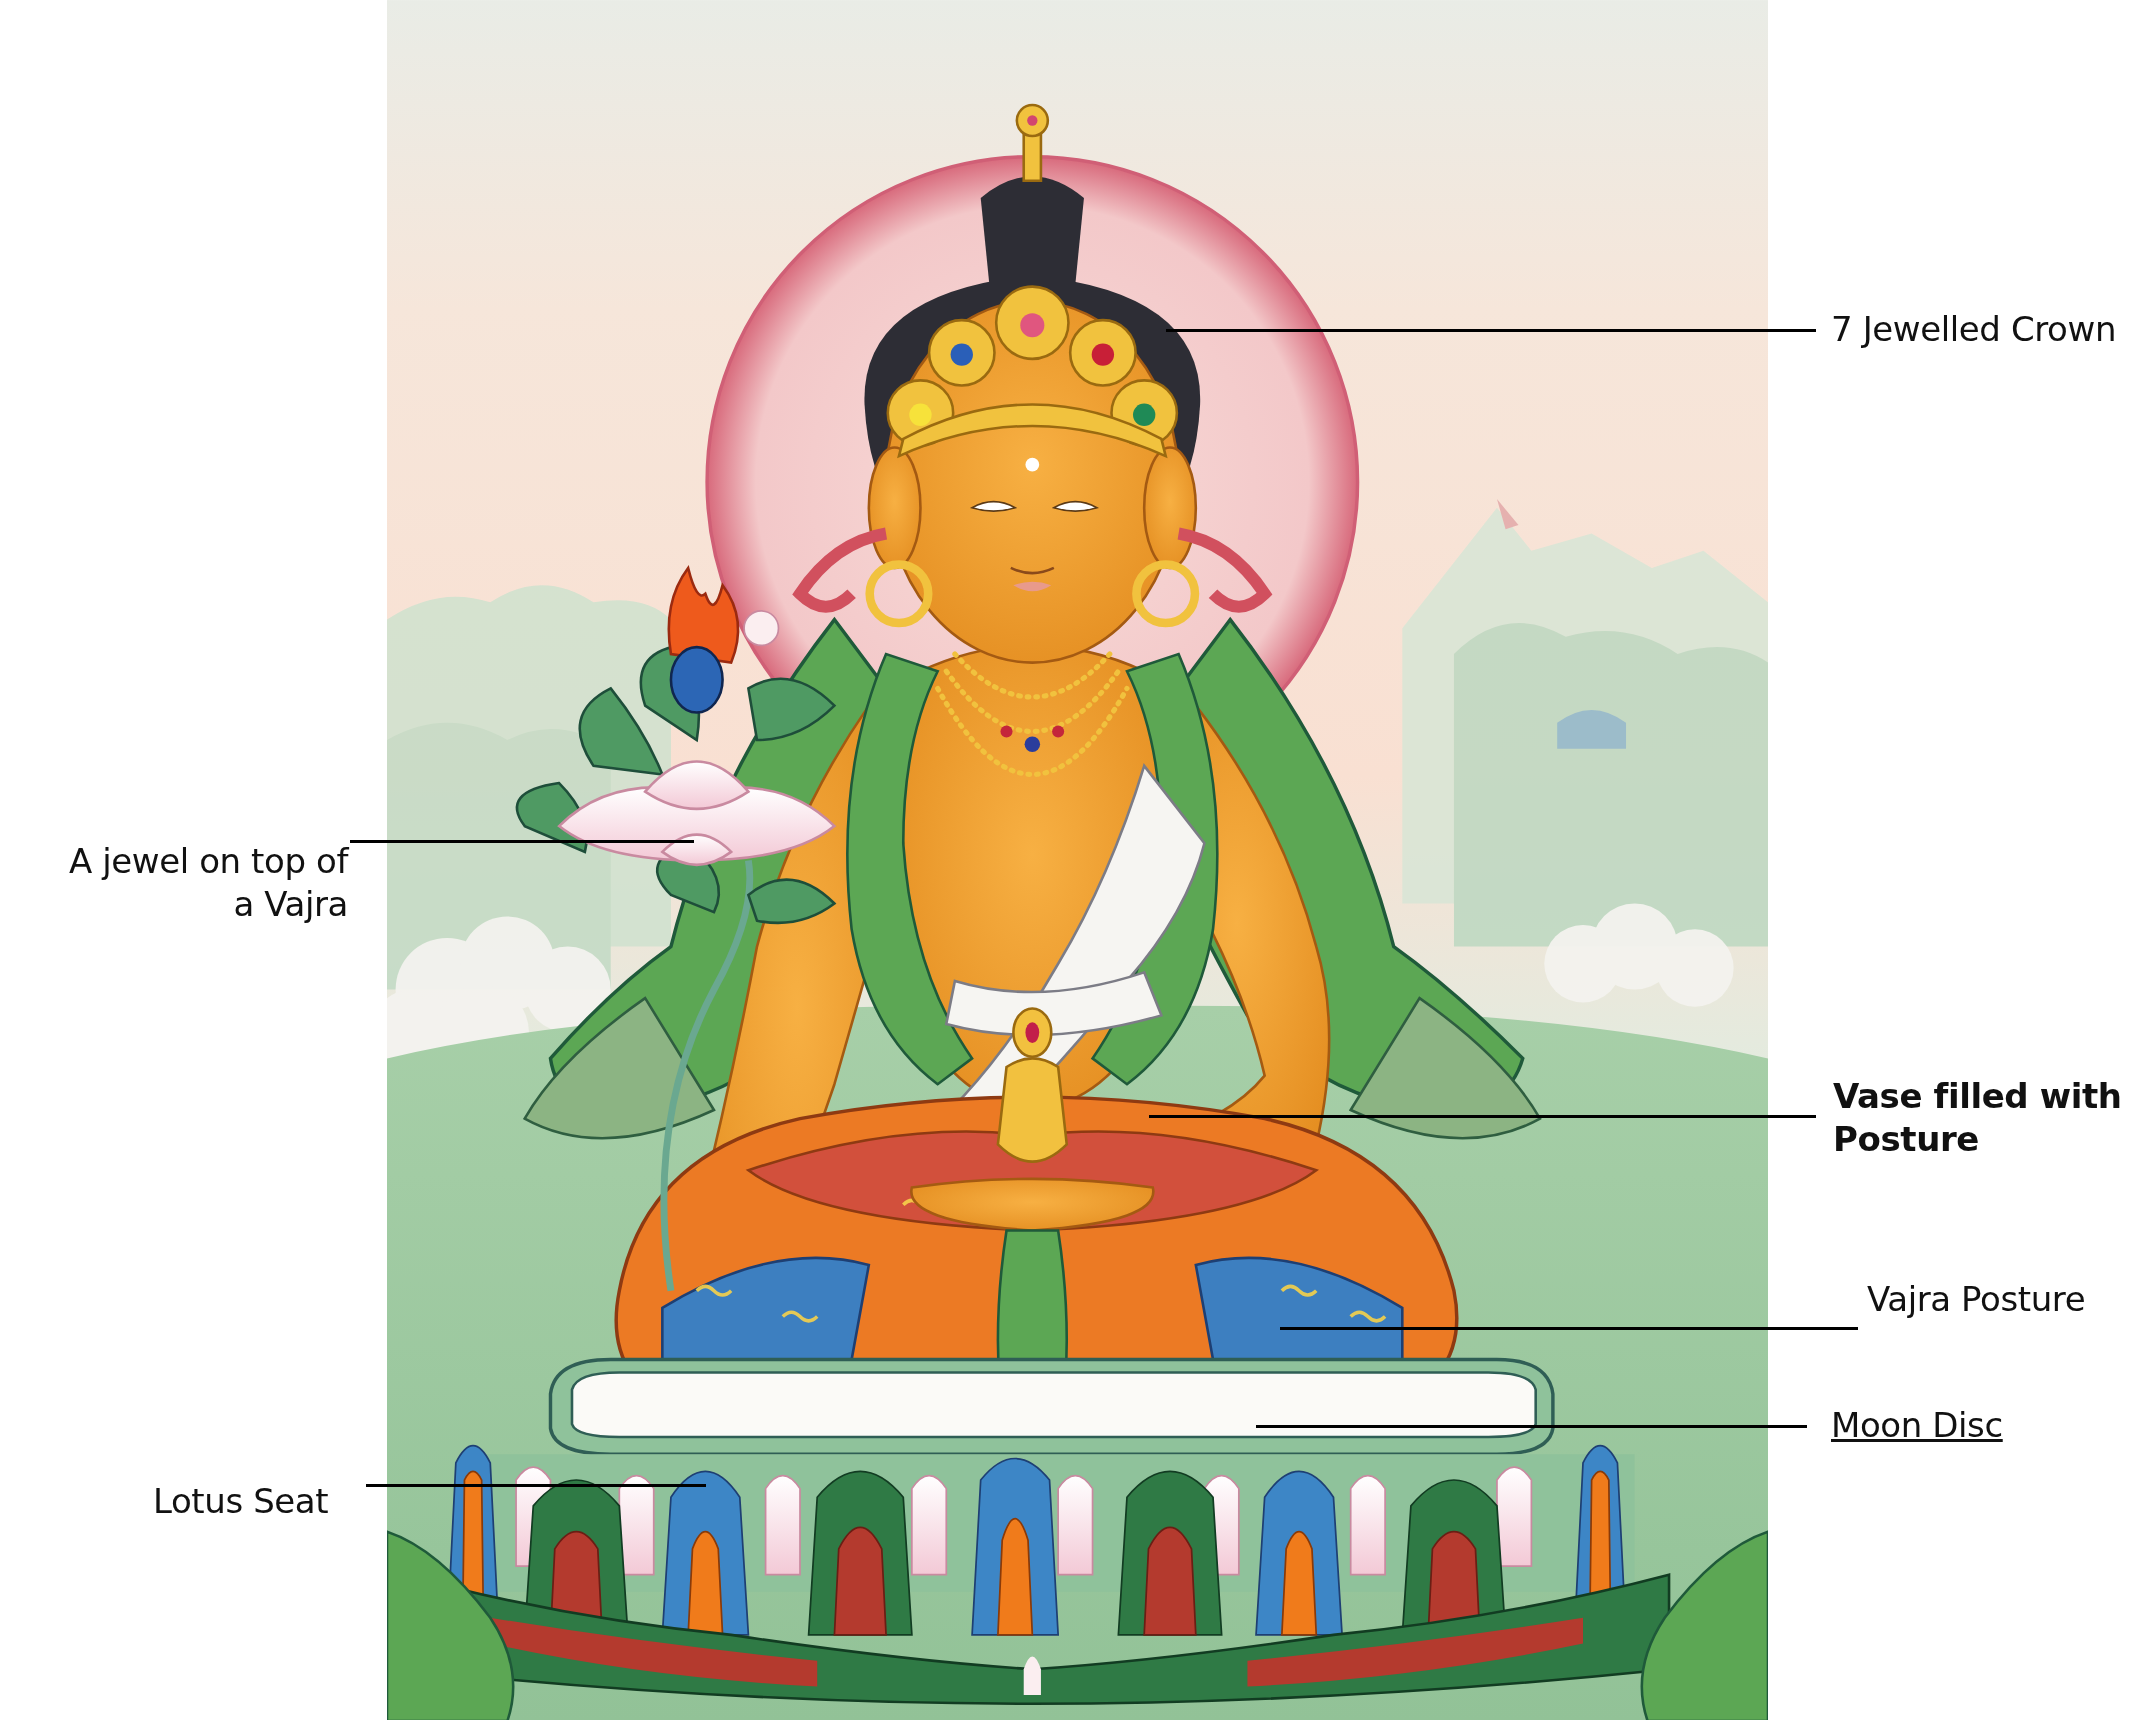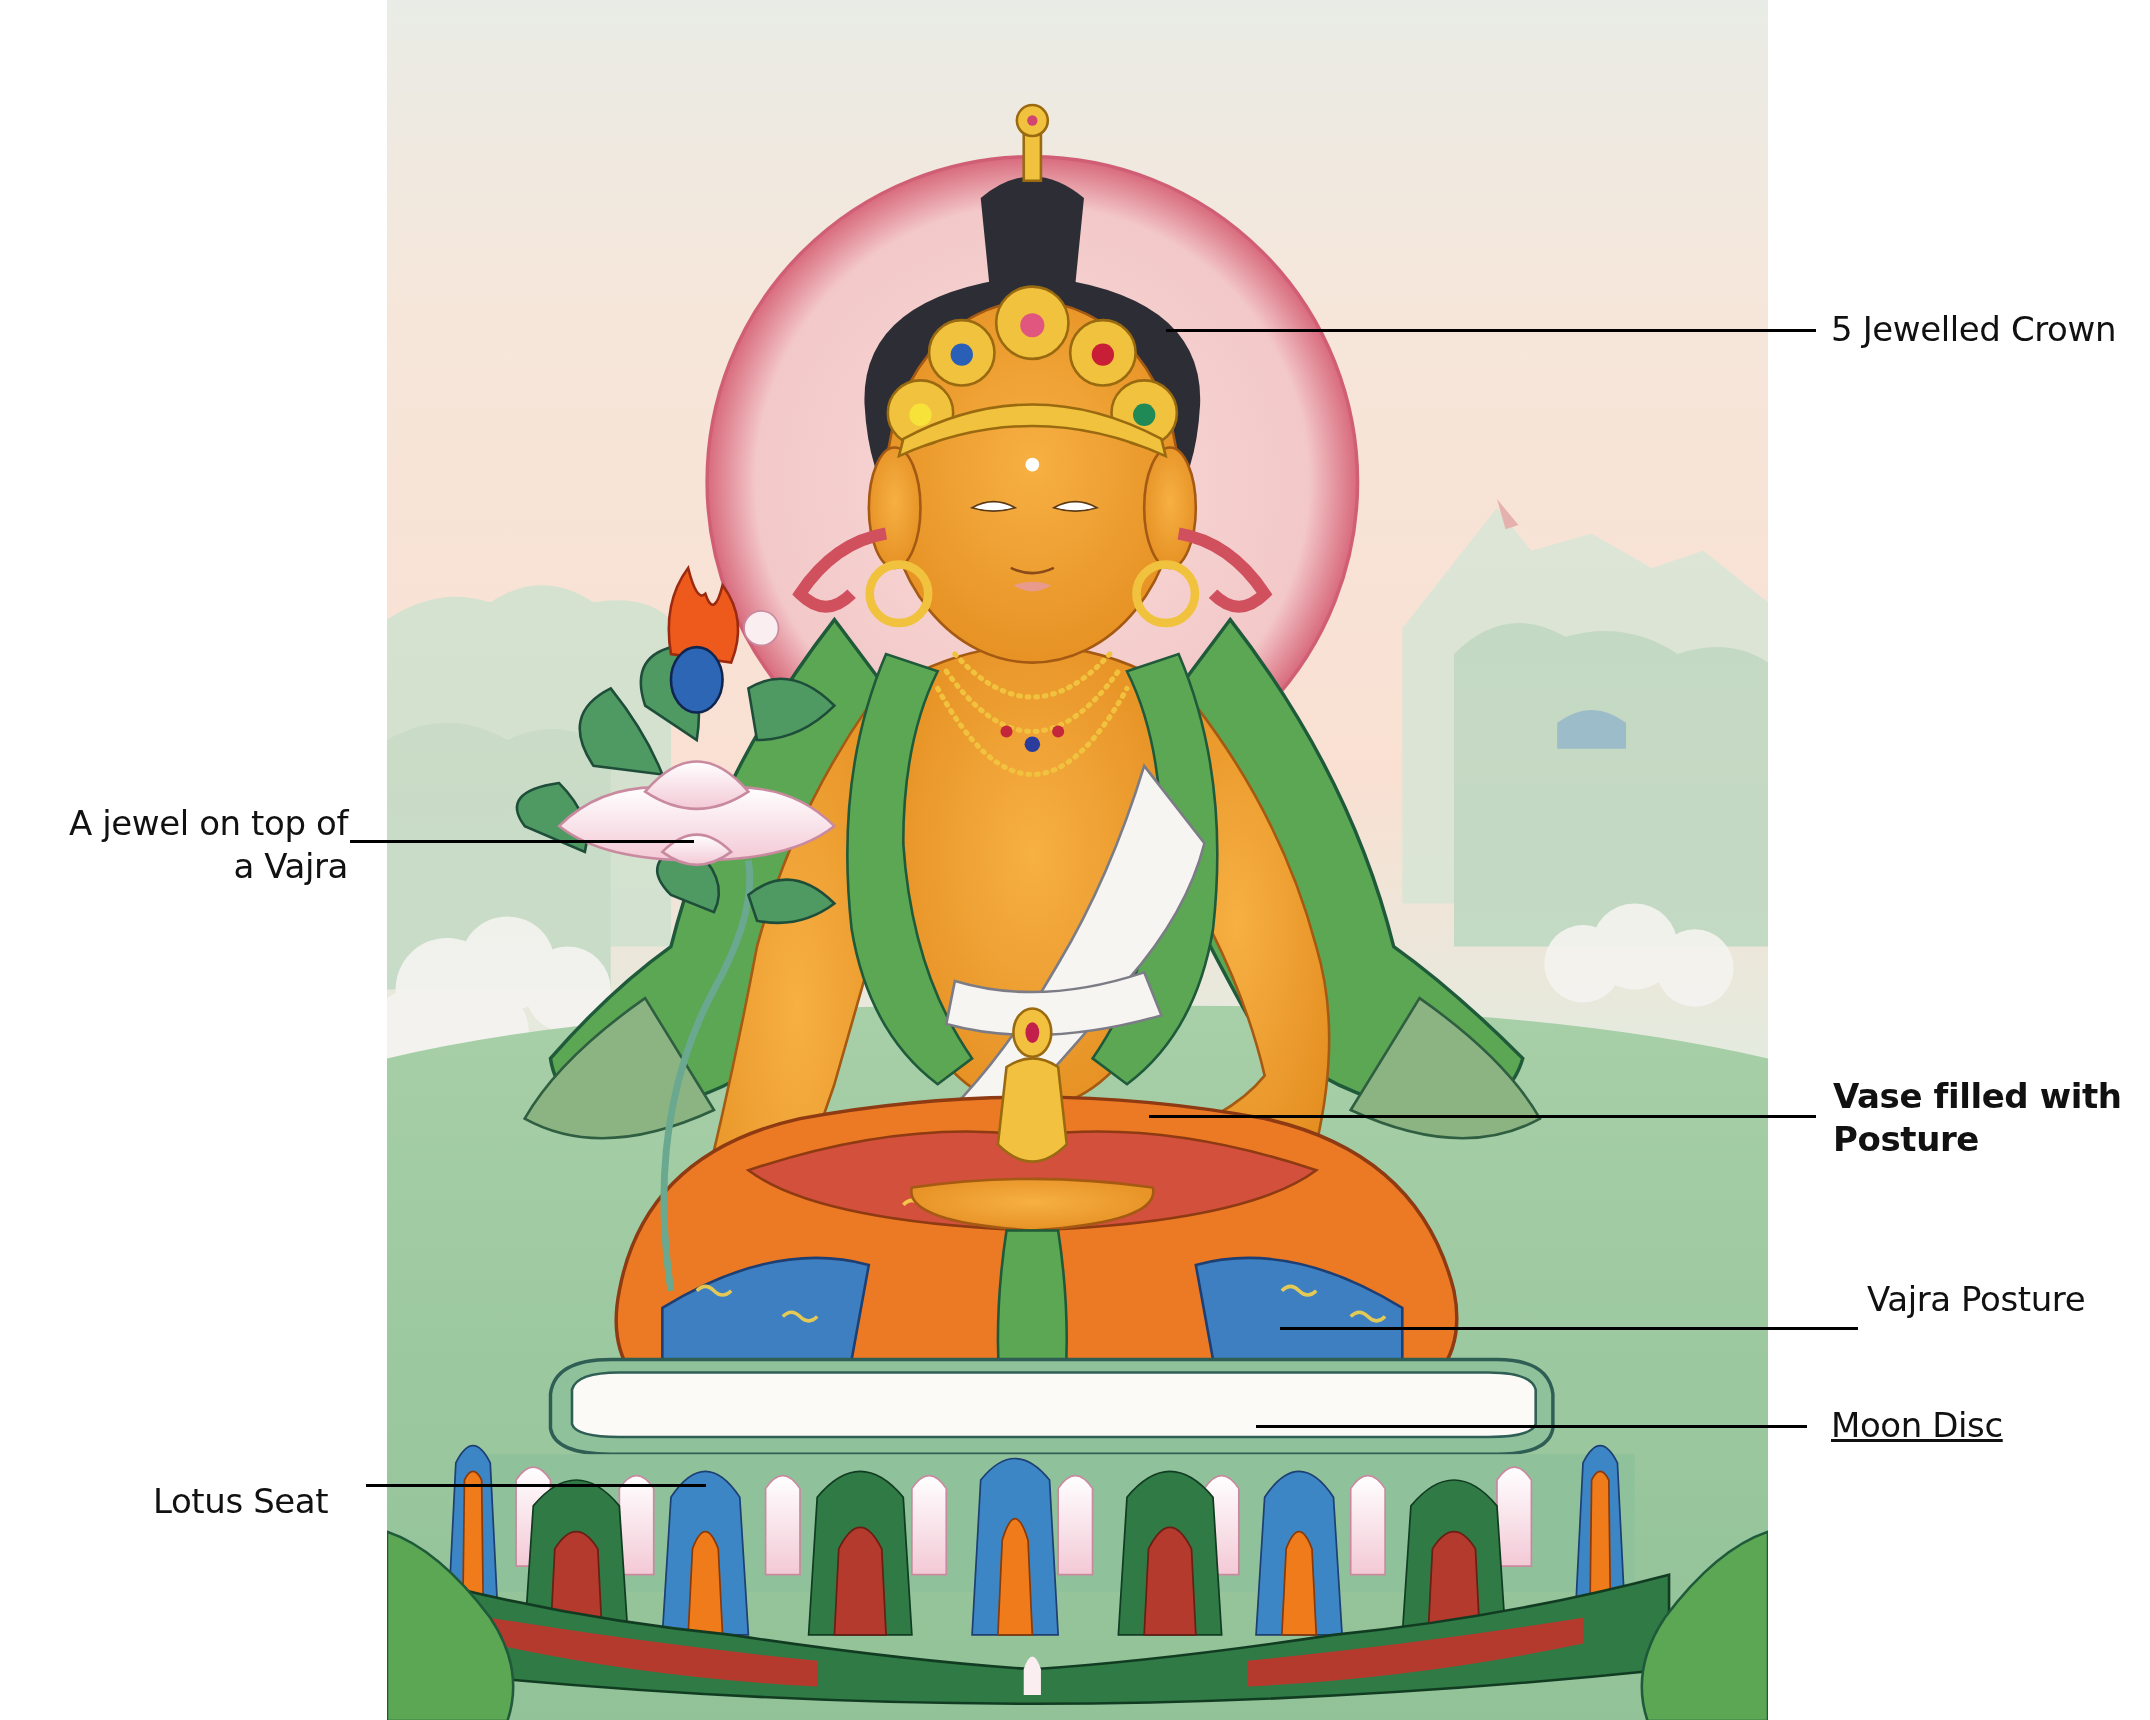--- a/index.html
+++ b/index.html
@@ -1,20 +1,20 @@
 <!DOCTYPE html>
 <html style="font-size:13.8px"><head>
 <meta charset="utf-8">
 <style>
   html, body { margin:0; padding:0; background:#ffffff; }
   body { width:2151px; height:1721px; position:relative; overflow:hidden; font-family:"Liberation Sans", sans-serif; }
   .painting { position:absolute; left:387px; top:0; width:1381px; height:1721px; overflow:hidden; }
   .painting svg { display:block; }
   .label { position:absolute; color:#111; font-size:34px; line-height:43px; white-space:nowrap; font-family:"DejaVu Sans", sans-serif; letter-spacing:-0.4px; }
-  .label.right { text-align:right; }
+  .label.right { text-align:right;margin-top:38px; }
   .leader { position:absolute; height:3.4px; background:#000; }
 </style>
 </head>
 <body>
 
 <div class="painting">
   <svg width="1381" height="1721" viewBox="0 0 1605 2000" xmlns="http://www.w3.org/2000/svg">
     <defs>
       <linearGradient id="sky" x1="0" y1="0" x2="0" y2="1">
         <stop offset="0" stop-color="#e9ece6"></stop>
@@ -227,21 +227,21 @@
   </svg>
 </div>
 
 <div class="leader" style="left:1166px; top:329px; width:650px;"></div>
 <div class="leader" style="left:350px; top:840px; width:344px;"></div>
 <div class="leader" style="left:1149px; top:1115px; width:667px;"></div>
 <div class="leader" style="left:1280px; top:1327px; width:578px;"></div>
 <div class="leader" style="left:1256px; top:1425px; width:551px;"></div>
 <div class="leader" style="left:366px; top:1484px; width:340px;"></div>
 
-<div class="label" style="left:1831px; top:308px;">5 Jewelled Crown</div>
+<div class="label" style="left:1831px; top:308px;">7 Jewelled Crown</div>
 
 <div class="label right" style="left:0; width:348px; top:802px;">
   <div>A jewel on top of</div>
   <div>a Vajra</div>
 </div>
 
 <div class="label" style="left:1833px; top:1075px;font-weight:bold;">
   <div>Vase filled with</div>
   <div>Posture</div>
 </div>

